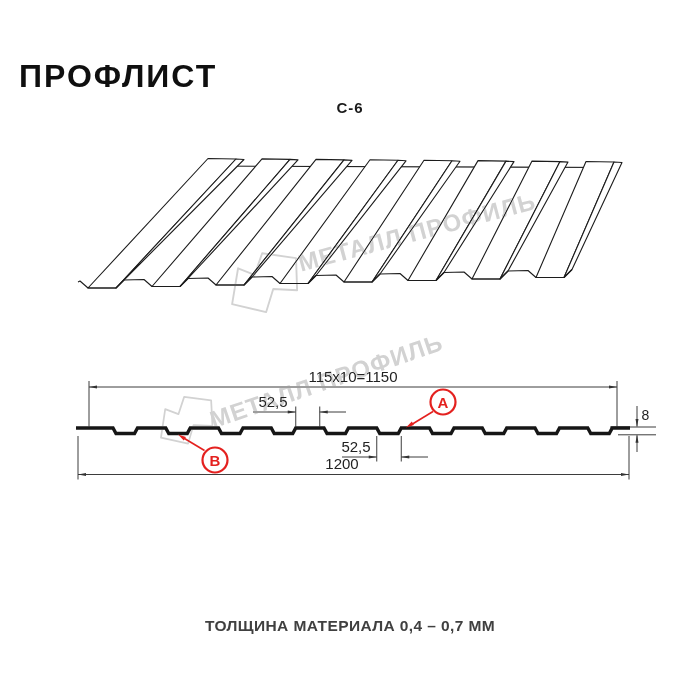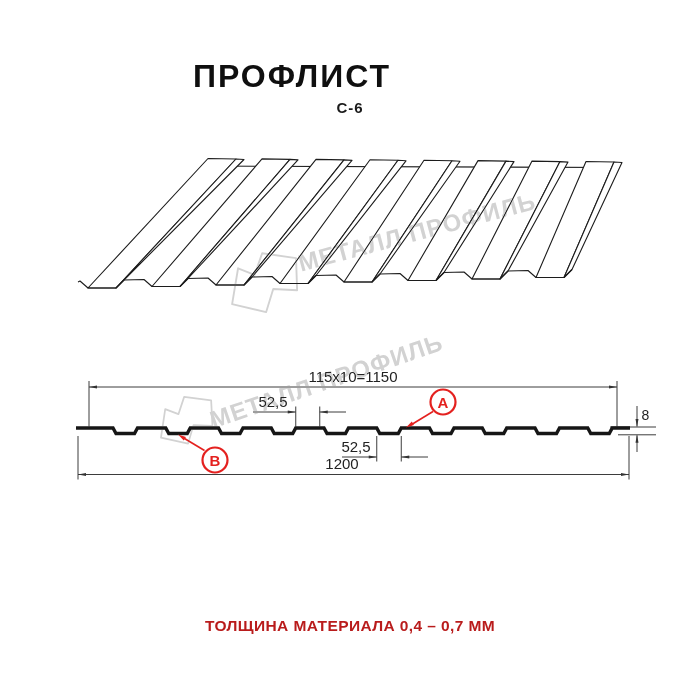--- a/index.html
+++ b/index.html
@@ -1,23 +1,23 @@
 <!DOCTYPE html>
 <html><head>
 <meta charset="utf-8">
 <style>
   html,body{margin:0;padding:0;background:#fff;}
   #stage{position:relative;width:700px;height:700px;background:#fff;overflow:hidden;
          font-family:"Liberation Sans",sans-serif;}
-  .title{position:absolute;left:0;top:58px;width:584px;text-align:center;
-         font-size:32px;font-weight:bold;letter-spacing:2px;color:#0f0f0f;}
+  .title{position:absolute;left:0;top:58px;width:584px;
+         font-size:32px;font-weight:bold;letter-spacing:2px;color:#0f0f0f;padding-left:19px;}
   .subtitle{position:absolute;left:0;top:99px;width:700px;text-align:center;
          font-size:15px;font-weight:bold;letter-spacing:1px;color:#1a1a1a;}
   .footnote{position:absolute;left:0;top:617px;width:700px;text-align:center;
-         font-size:15.5px;font-weight:bold;letter-spacing:0.4px;color:#b91c1c;}
+         font-size:15.5px;font-weight:bold;letter-spacing:0.4px;color:#404040;}
   svg{position:absolute;left:0;top:0;}
   .wm{position:absolute;color:#d2d2d2;font-weight:bold;white-space:nowrap;
       mix-blend-mode:darken;pointer-events:none;}
   .wm-big{left:299px;top:250px;font-size:24px;letter-spacing:1px;
       transform:rotate(-15deg);transform-origin:0 50%;}
   .wm-small{left:211px;top:407px;font-size:24px;letter-spacing:1px;
       transform:rotate(-19deg);transform-origin:0 50%;}
   .wm-logo{position:absolute;mix-blend-mode:darken;pointer-events:none;}
   .dimtxt{font-size:15px;fill:#222;}
   .dimtxt8{font-size:14px;fill:#222;}

